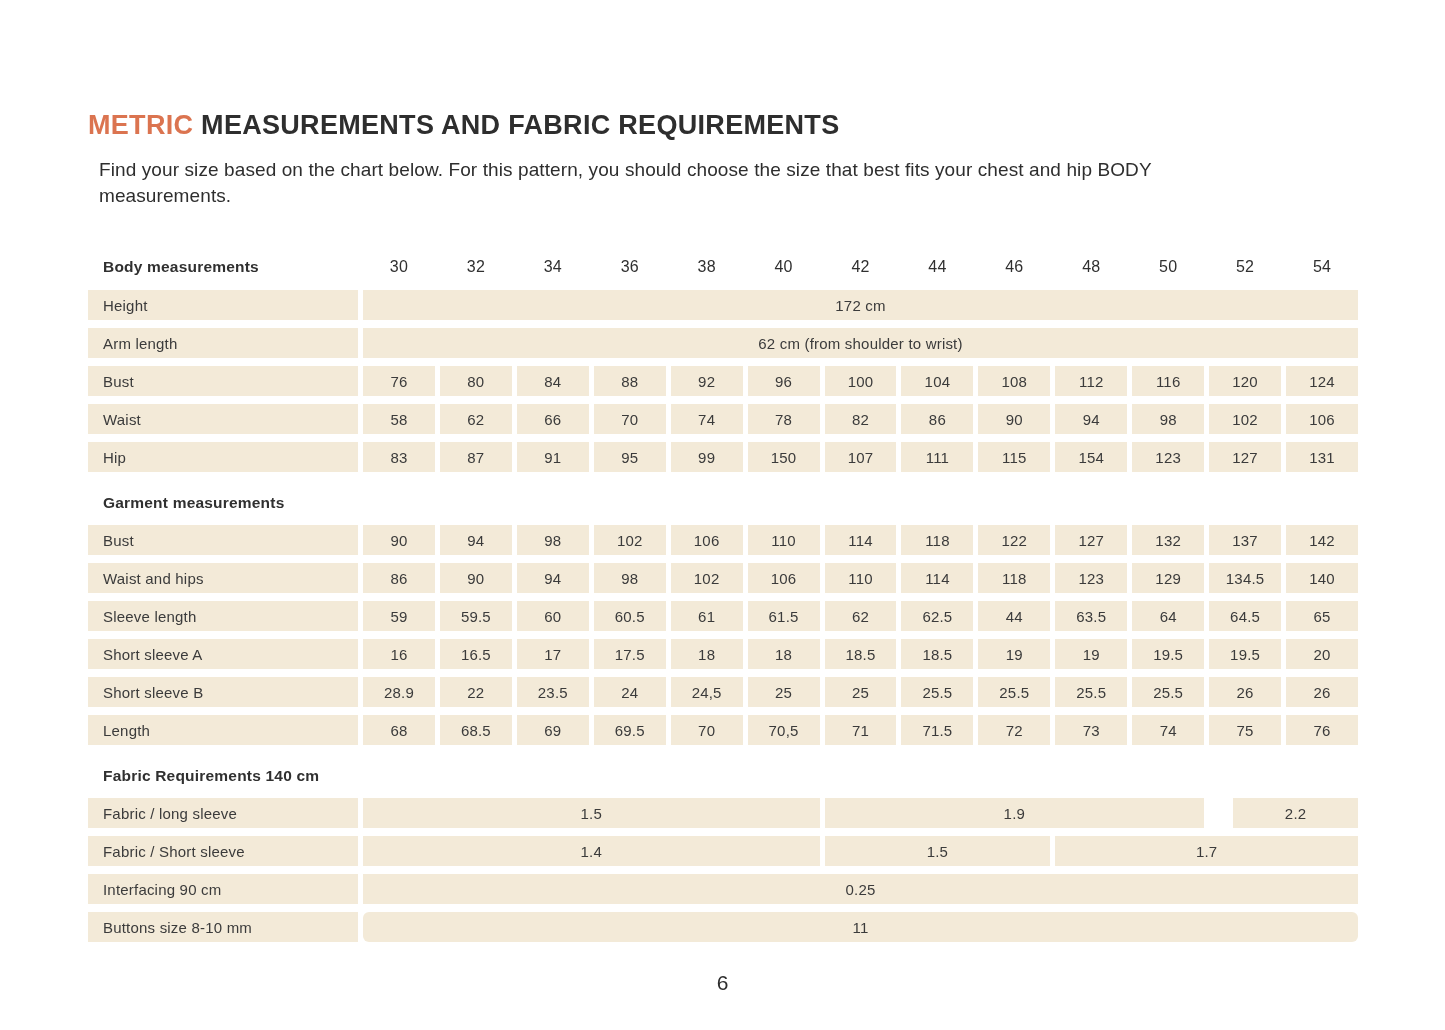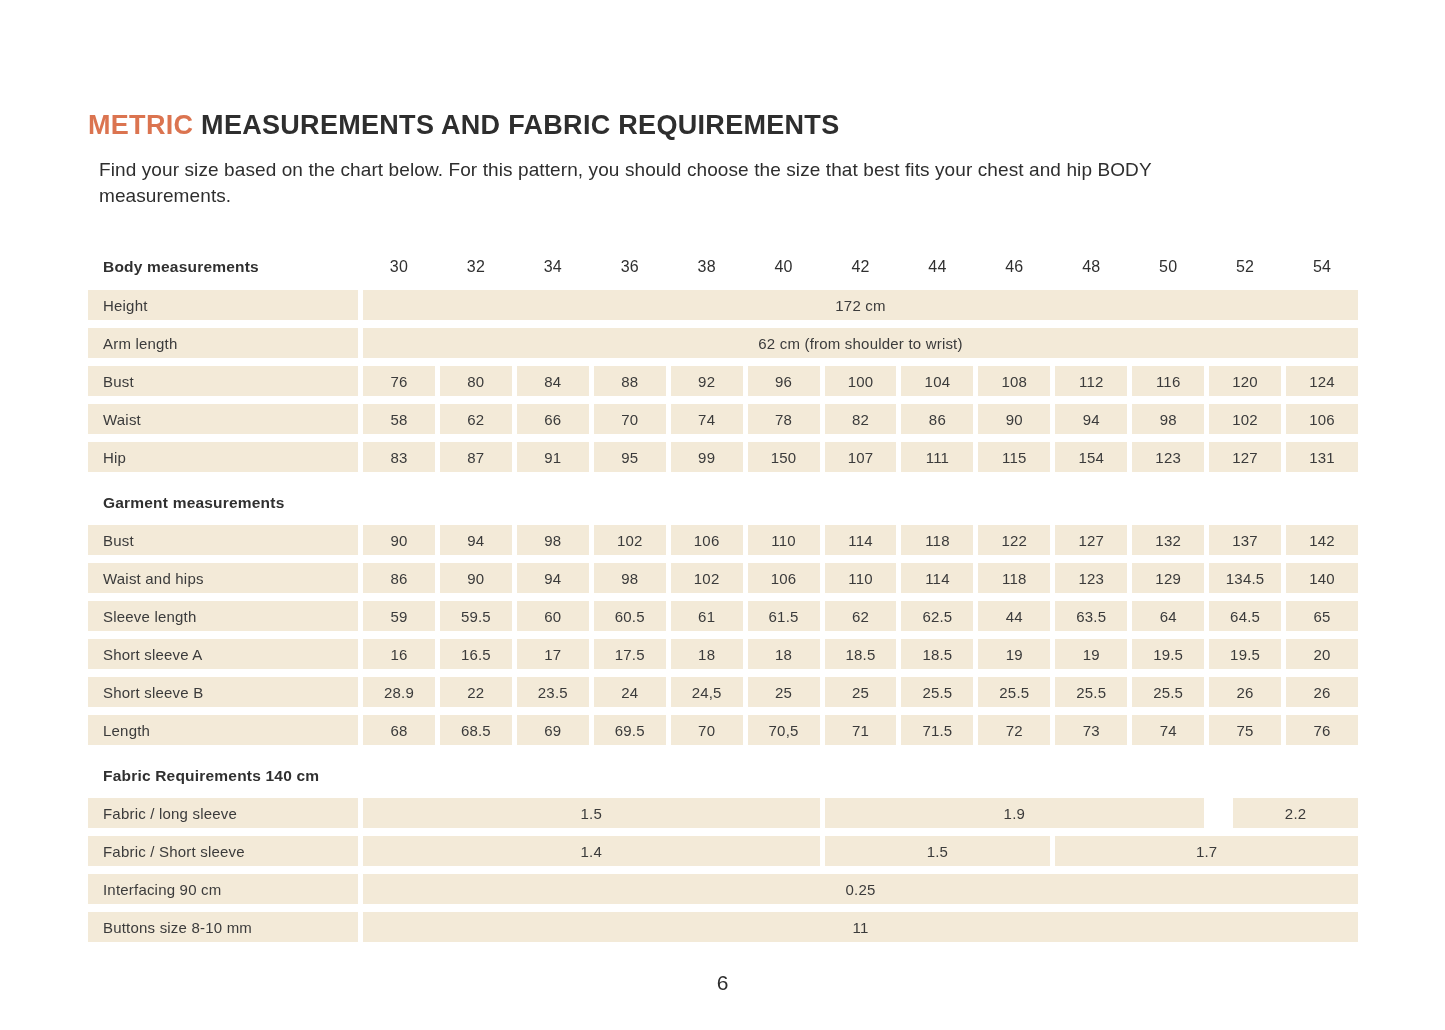--- a/index.html
+++ b/index.html
@@ -243,19 +243,19 @@
         <div class="cell val bg" style="grid-column: span 6;">1.4</div>
         <div class="cell val bg" style="grid-column: span 3;">1.5</div>
         <div class="cell val bg" style="grid-column: span 4;">1.7</div>
       </div>
       <div class="t-row">
         <div class="cell label bg">Interfacing 90 cm</div>
         <div class="cell val bg" style="grid-column: span 13;">0.25</div>
       </div>
       <div class="t-row">
         <div class="cell label bg">Buttons size 8-10 mm</div>
-        <div class="cell val bg" style="grid-column: span 13;">11</div>
+        <div class="cell val bg" style="grid-column: span 13; border-radius: 6px;">11</div>
       </div>
     </div>
 
   <div class="page-number">6</div>
 
 </div>
 
 </body></html>

